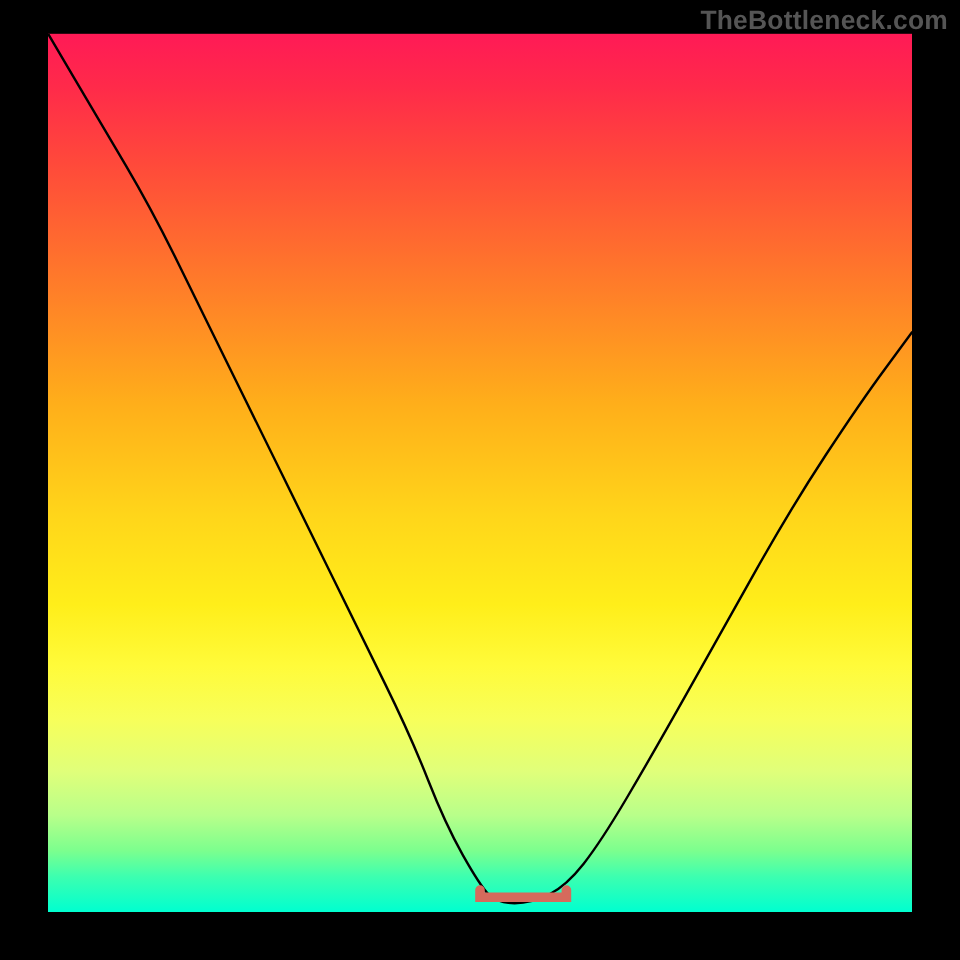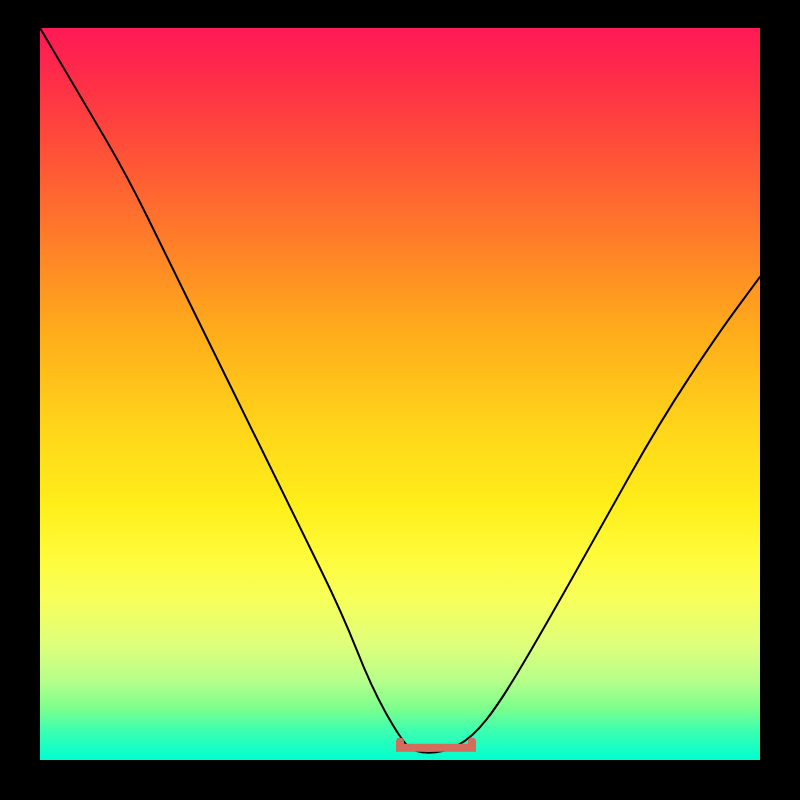--- a/index.html
+++ b/index.html
@@ -74,20 +74,21 @@
     stroke: #d66a5c;
     stroke-width: 8;
     stroke-linecap: round;
   }
 </style>
 </head>
 <body>
 
 <div class="frame">
 
+  <div class="watermark">TheBottleneck.com</div>
 
   <div class="plot">
     <div class="gradient-bg"></div>
 
     <svg class="curve" viewBox="0 0 720 732" preserveAspectRatio="none">
       <path id="bottleneck-path" class="curve-path" d="M 0.0 0.0 Q 0.0 0.0 21.6 36.6 Q 43.2 73.2 64.8 109.8 Q 86.4 146.4 108.0 190.3 Q 129.6 234.2 151.2 278.2 Q 172.8 322.1 194.4 366.0 Q 216.0 409.9 237.6 453.8 Q 259.2 497.8 280.8 541.7 Q 302.4 585.6 316.8 622.2 Q 331.2 658.8 345.6 684.4 Q 360.0 710.0 367.2 717.4 Q 374.4 724.7 388.8 724.7 Q 403.2 724.7 417.6 717.4 Q 432.0 710.0 446.4 691.7 Q 460.8 673.4 482.4 636.8 Q 504.0 600.2 532.8 549.0 Q 561.6 497.8 590.4 446.5 Q 619.2 395.3 648.0 351.4 Q 676.8 307.4 698.4 278.2 T 720.0 248.9"></path>
       <path id="marker-path" class="marker" d="M 360.0 713.7 L 360.0 719.7 L 432.0 719.7 L 432.0 713.7"></path>
     </svg>
   </div>
 

